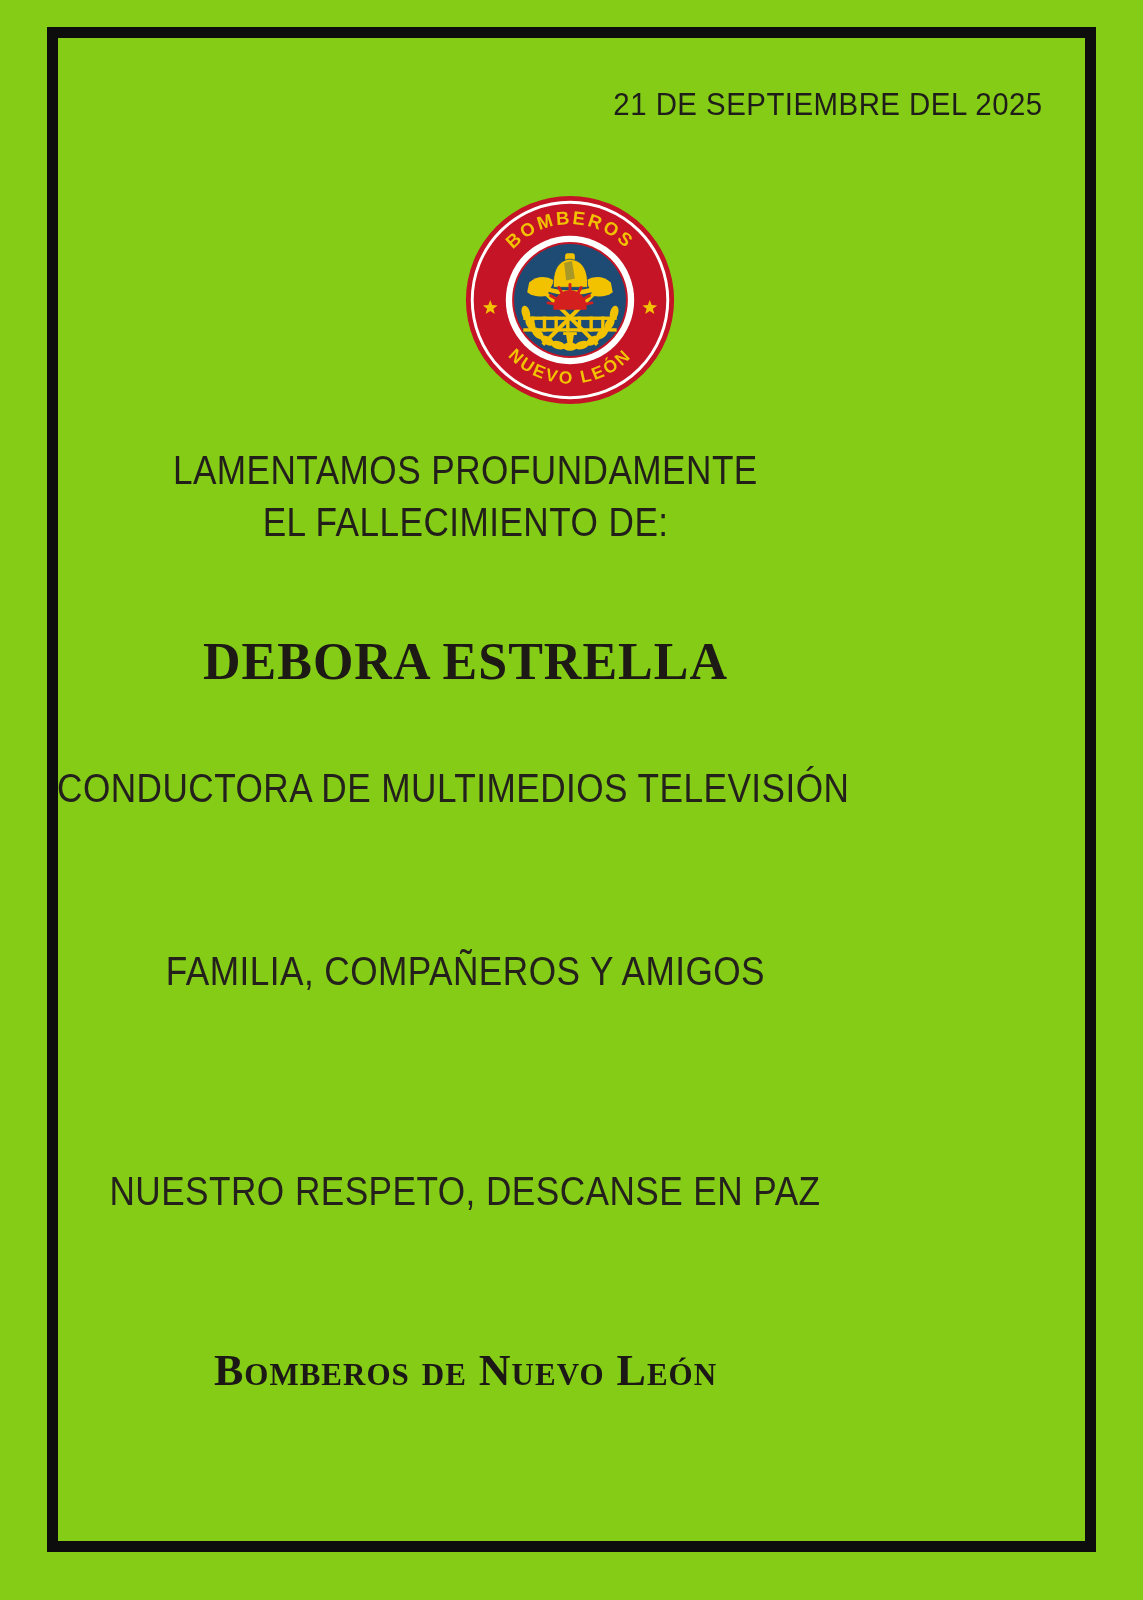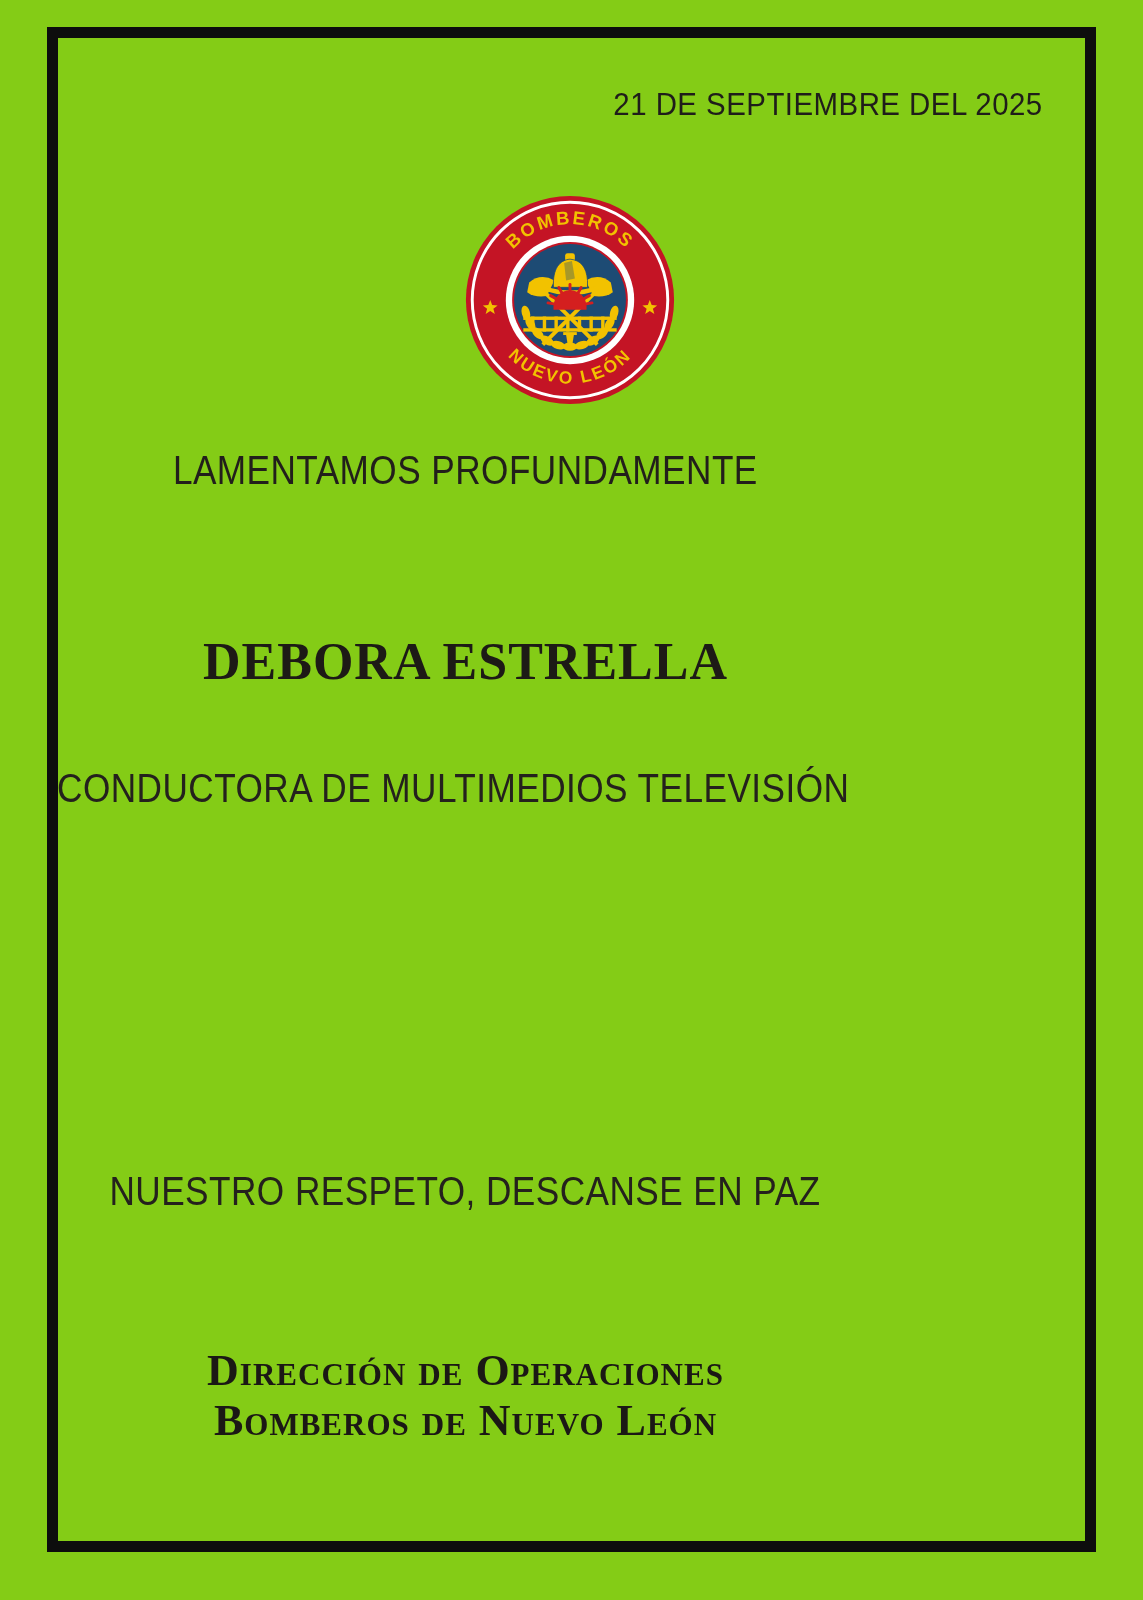--- a/index.html
+++ b/index.html
@@ -180,33 +180,34 @@
         <ellipse cx="86.5" cy="151.7" rx="7.5" ry="4.2" transform="rotate(30 86.5 151.7)"></ellipse>
         <ellipse cx="76.8" cy="144.2" rx="7.5" ry="4.2" transform="rotate(45 76.8 144.2)"></ellipse>
         <ellipse cx="69.3" cy="134.5" rx="7.5" ry="4.2" transform="rotate(60 69.3 134.5)"></ellipse>
         <ellipse cx="64.6" cy="123.2" rx="7.5" ry="4.2" transform="rotate(75 64.6 123.2)"></ellipse>
       </g>
     </g>
   </svg>
 
   <div class="centered heading">
     <div><span class="n">LAMENTAMOS PROFUNDAMENTE</span></div>
+    <div><span class="n">EL FALLECIMIENTO DE:</span></div>
   </div>
 
   <div class="centered name">DEBORA ESTRELLA</div>
 
   <div class="centered subtitle">
     <span class="n">CONDUCTORA DE MULTIMEDIOS TELEVISIÓN</span>
   </div>
 
   <div class="centered condolence">
+    <div><span class="n">FAMILIA, COMPAÑEROS Y AMIGOS</span></div>
   </div>
 
   <div class="centered respect">
     <span class="n">NUESTRO RESPETO, DESCANSE EN PAZ</span>
   </div>
 
   <div class="centered footer">
-    <div>Dirección de Operaciones</div>
     <div>Bomberos de Nuevo León</div>
   </div>
 
 </div>
 
 </body></html>

